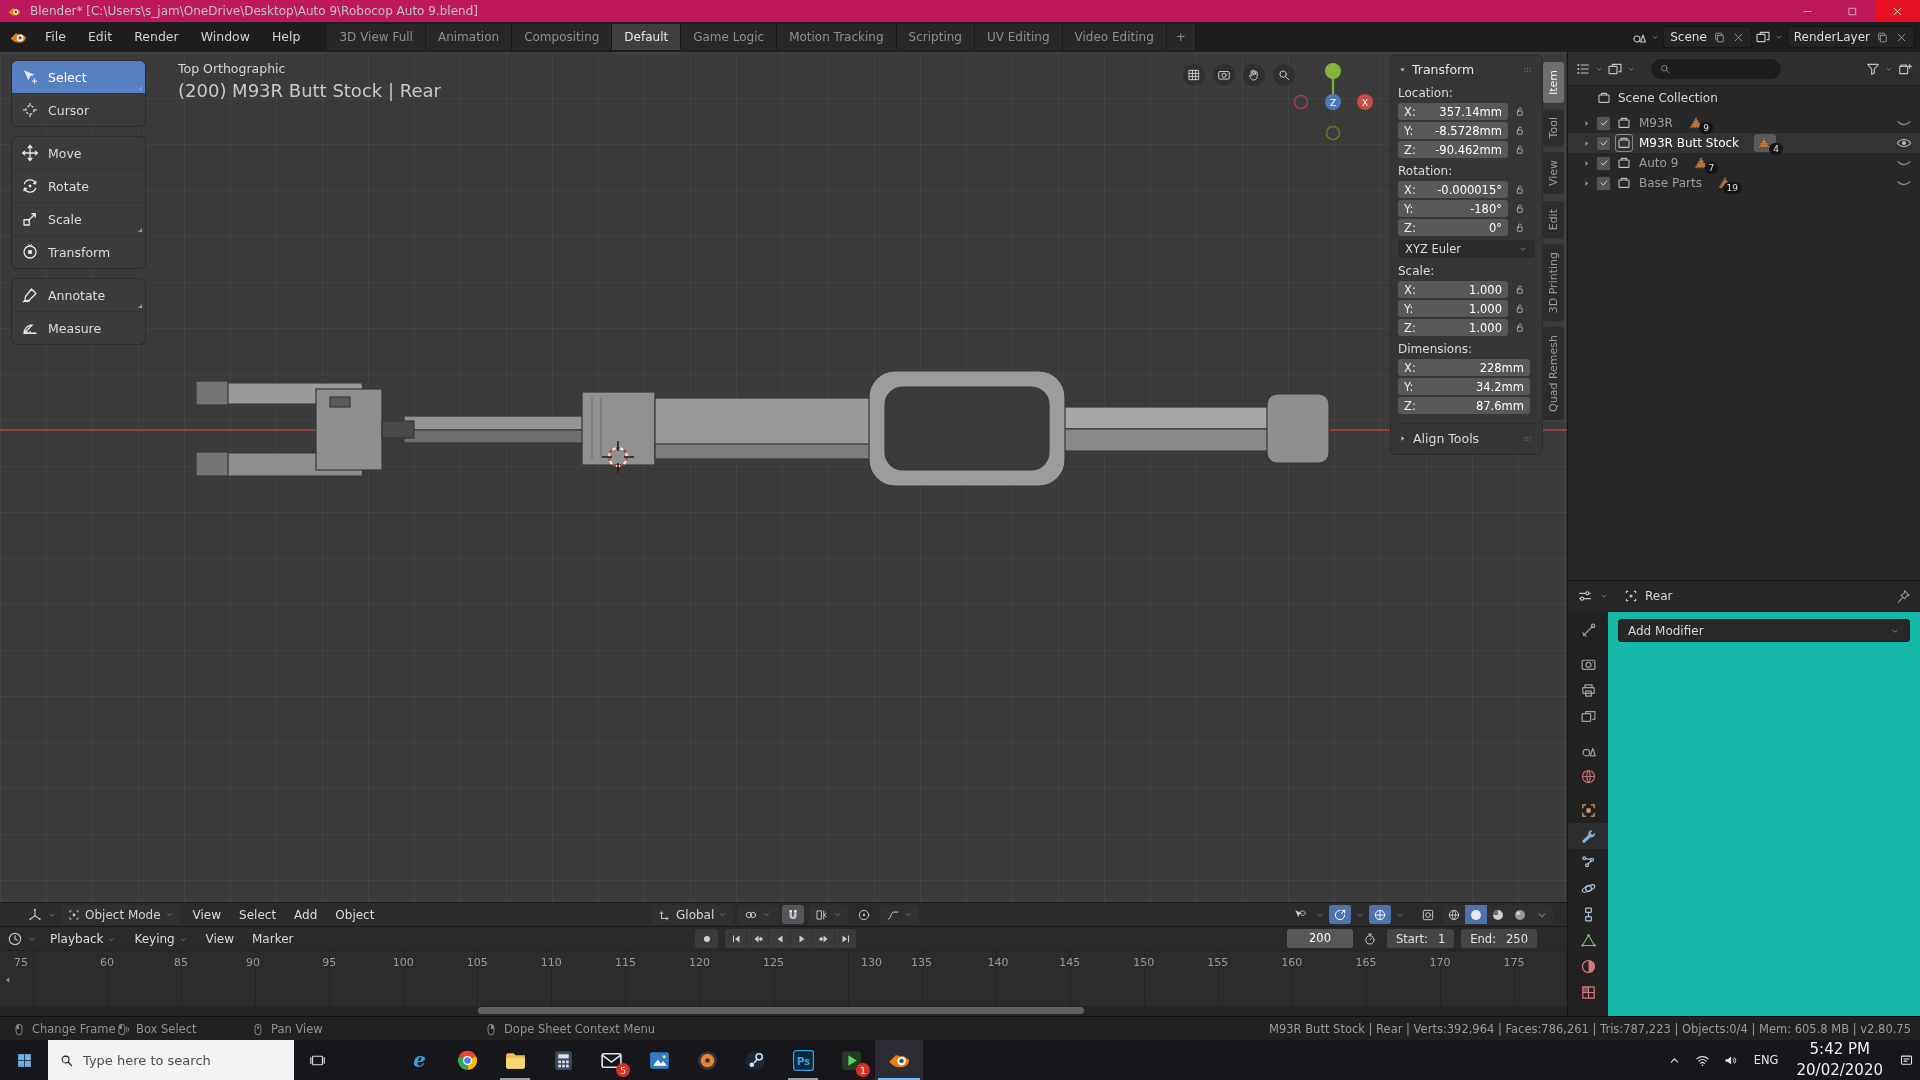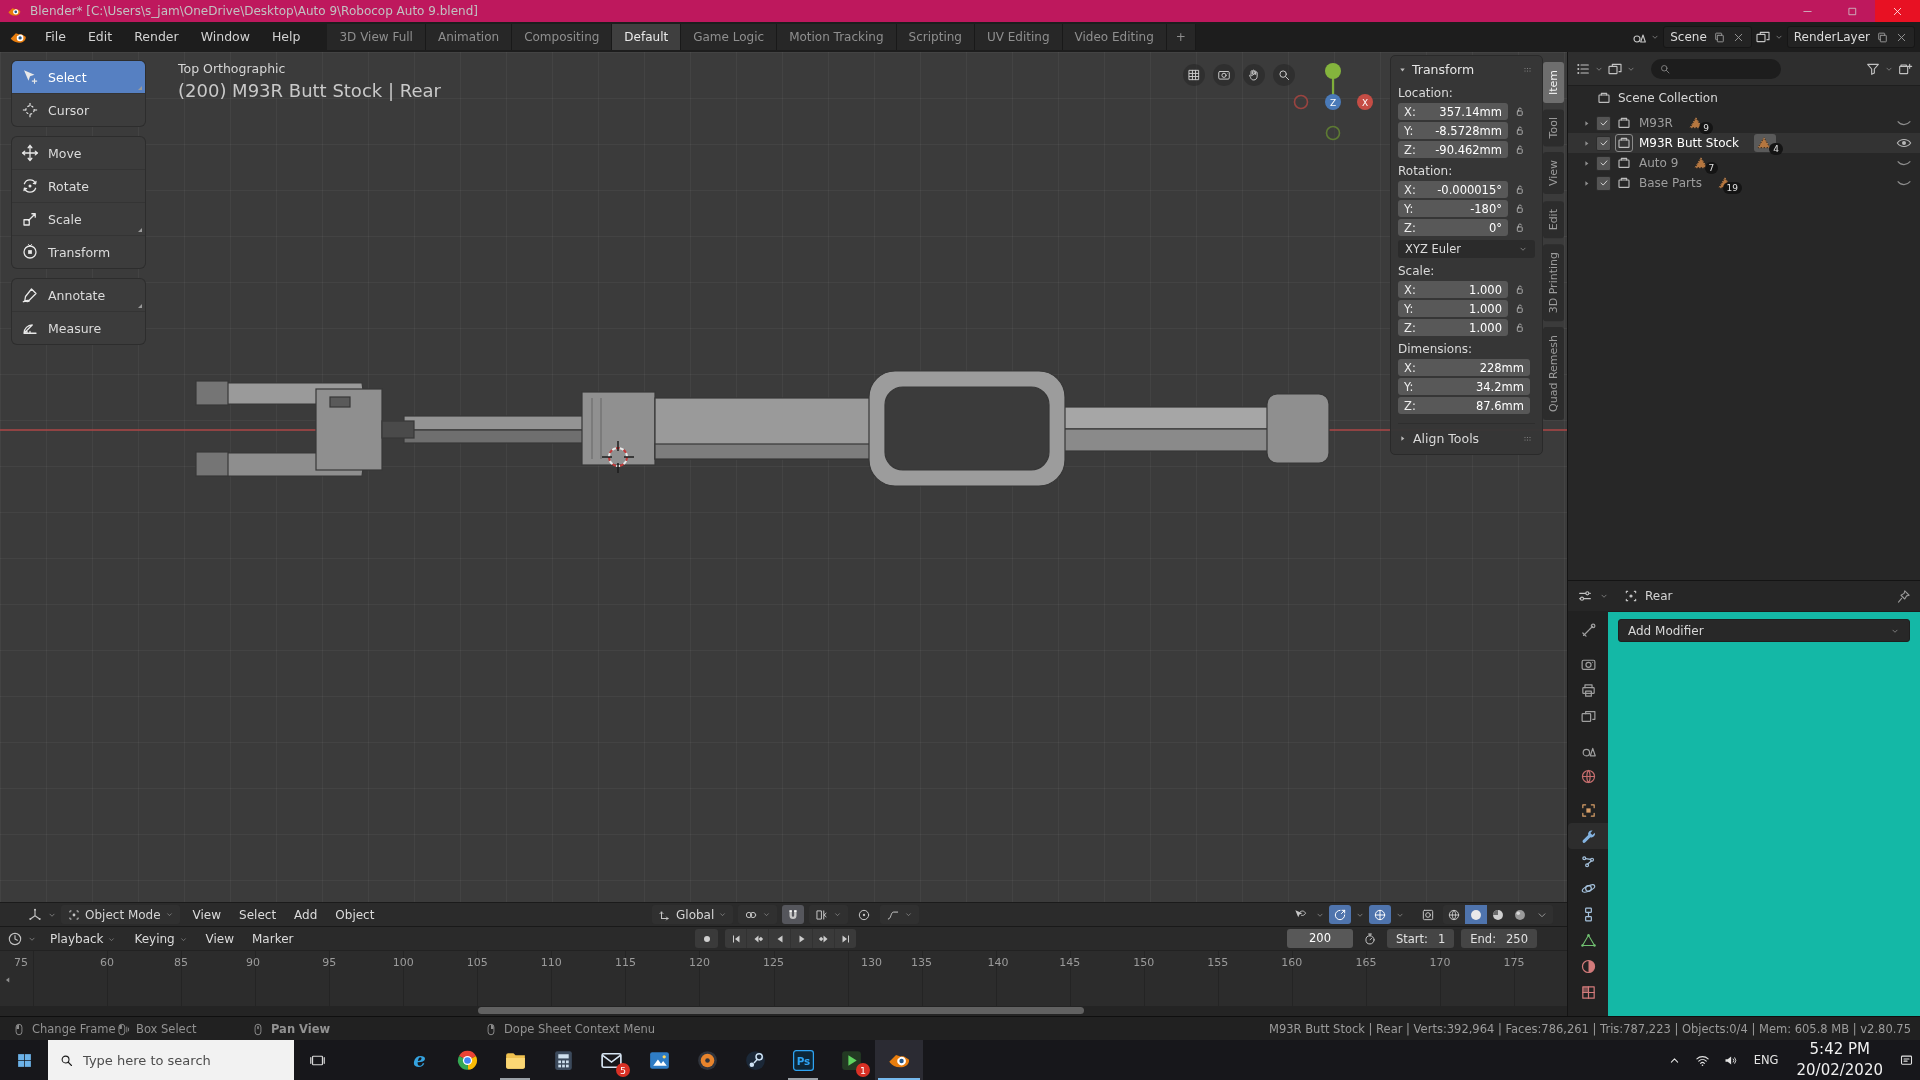--- a/index.html
+++ b/index.html
@@ -1400,21 +1400,21 @@
         <div class="hint" style="left: 116px;">
           <span class="ic">
             <svg viewBox="0 0 24 24">
               <rect x="5" y="3" width="10" height="18" rx="5" fill="none" stroke="currentColor" stroke-width="1.6"></rect>
               <path d="M10 3.8a4.2 4.2 0 0 0-4.2 4.2V11H10z" fill="currentColor"></path>
               <path d="M18.5 7v10M21.5 9v6" stroke="currentColor" stroke-width="1.5"></path>
             </svg>
           </span>
           <span>Box Select</span>
         </div>
-        <div class="hint" style="left: 251px; font-weight: bold;">
+        <div class="hint" style="left: 251px;">
           <span class="ic">
             <svg viewBox="0 0 24 24">
               <rect x="7" y="3" width="10" height="18" rx="5" fill="none" stroke="currentColor" stroke-width="1.6"></rect>
               <rect x="10.7" y="6" width="2.6" height="5.5" rx="1.3" fill="currentColor"></rect>
             </svg>
           </span>
           <span>Pan View</span>
         </div>
         <div class="hint" style="left: 484px;">
           <span class="ic">

